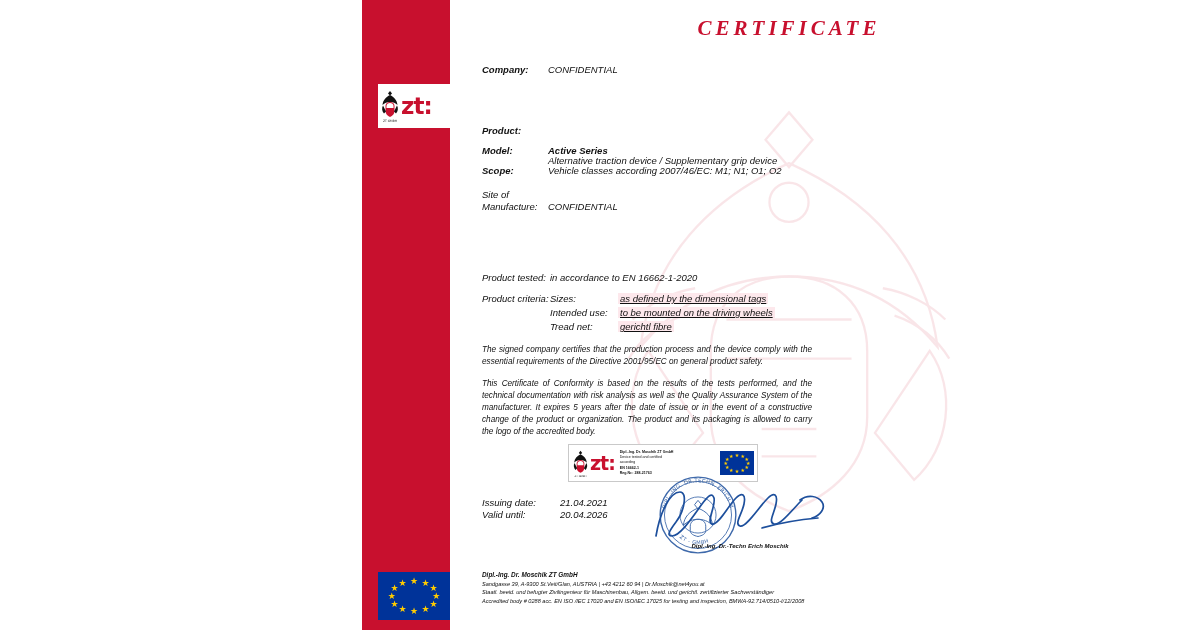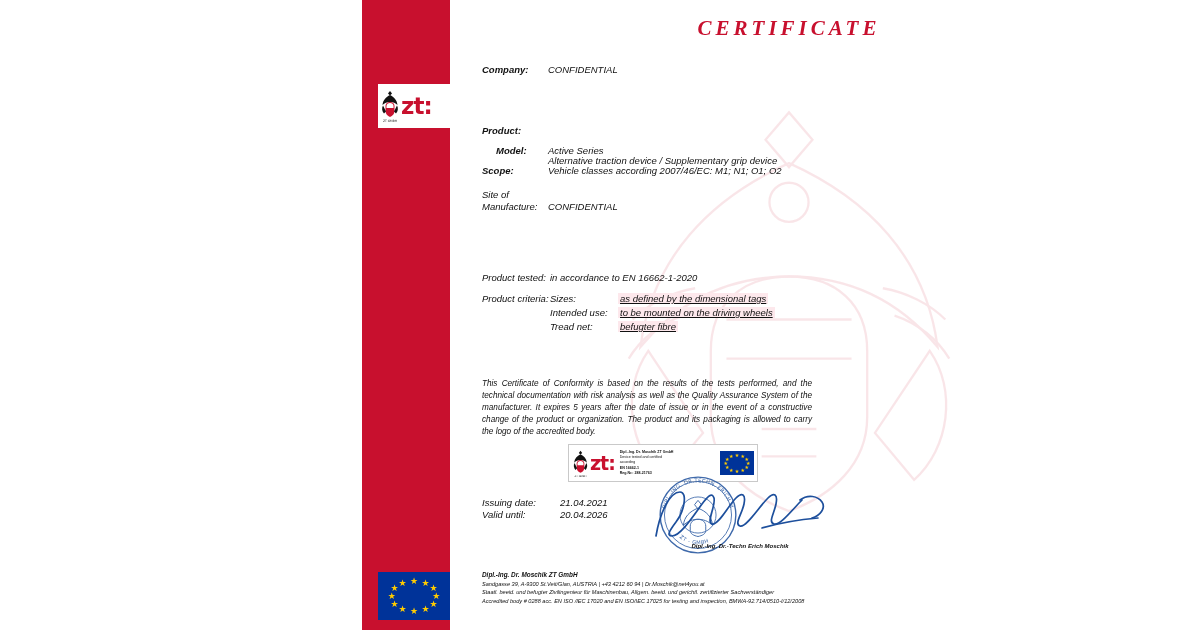--- a/index.html
+++ b/index.html
@@ -127,21 +127,21 @@
     font-weight: bold;
     font-size: 9.5px;
     color: #111;
   }
   .val {
     font-family: "Liberation Sans", sans-serif;
     font-style: italic;
     font-size: 9.5px;
     color: #111;
   }
-  .val.bold { font-weight: normal; }
+  .val.bold { font-weight: bold; }
 
   .col-label { position: absolute; left: 32px; }
   .col-value { position: absolute; left: 98px; }
 
   .highlight { background: #fde8ec; text-decoration: underline; }
 
   .para {
     position: absolute;
     left: 32px;
     width: 330px;
@@ -325,21 +325,21 @@
     </div>
 
     <div class="cert-title">CERTIFICATE</div>
 
     <div class="col-label lbl" style="top:64px;">Company:</div>
     <div class="col-value val" style="top:64px;">CONFIDENTIAL</div>
 
     <div class="col-label lbl" style="top:125px;">Product:</div>
     <div class="col-value val" style="top:125px;margin-top:30px;">Alternative traction device / Supplementary grip device</div>
 
-    <div class="col-label lbl" style="top:145px;margin-left:14px;">Model:</div>
+    <div class="col-label lbl" style="top:145px;">Model:</div>
     <div class="col-value val bold" style="top:145px;">Active Series</div>
 
     <div class="col-label lbl" style="top:165px;">Scope:</div>
     <div class="col-value val" style="top:165px;">Vehicle classes according 2007/46/EC: M1; N1; O1; O2</div>
 
     <div class="col-label val" style="top:189px;">Site of</div>
     <div class="col-label val" style="top:201px;">Manufacture:</div>
     <div class="col-value val" style="top:201px;">CONFIDENTIAL</div>
 
     <div class="col-label val" style="top:272px;">Product tested:</div>
@@ -347,22 +347,23 @@
 
     <div class="col-label val" style="top:293px;">Product criteria:</div>
 
     <div class="val" style="position:absolute;left:100px;top:293px;">Sizes:</div>
     <div class="val highlight" style="position:absolute;left:168px;top:293px;padding:0 2px;">as defined by the dimensional tags</div>
 
     <div class="val" style="position:absolute;left:100px;top:307px;">Intended use:</div>
     <div class="val highlight" style="position:absolute;left:168px;top:307px;padding:0 2px;">to be mounted on the driving wheels</div>
 
     <div class="val" style="position:absolute;left:100px;top:321px;">Tread net:</div>
-    <div class="val highlight" style="position:absolute;left:168px;top:321px;padding:0 2px;">befugter fibre</div>
-
+    <div class="val highlight" style="position:absolute;left:168px;top:321px;padding:0 2px;">gerichtl fibre</div>
+
+    <div class="para" style="top:344px;">The signed company certifies that the production process and the device comply with the essential requirements of the Directive 2001/95/EC on general product safety.</div>
     <div class="para" style="top:378px;">This Certificate of Conformity is based on the results of the tests performed, and the technical documentation with risk analysis as well as the Quality Assurance System of the manufacturer. It expires 5 years after the date of issue or in the event of a constructive change of the product or organization. The product and its packaging is allowed to carry the logo of the accredited body.</div>
 
     <div class="mid-logo">
       <span class="crest">
         <svg viewBox="0 0 40 68" xmlns="http://www.w3.org/2000/svg">
           <g fill="#111">
             <path d="M20 4 L24 9 L20 13 L16 9 Z"></path>
             <path d="M20 12 C12 16 6 22 5 32 C9 28 14 26 20 26 C26 26 31 28 35 32 C34 22 28 16 20 12 Z"></path>
             <path d="M20 26 C15 26 11 29 11 34 L11 44 C11 50 15 54 20 56 C25 54 29 50 29 44 L29 34 C29 29 25 26 20 26 Z" fill="#c8102e"></path>
             <path d="M20 28 C16 28 13 30 13 34 L13 38 L27 38 L27 34 C27 30 24 28 20 28 Z" fill="#fff"></path>

